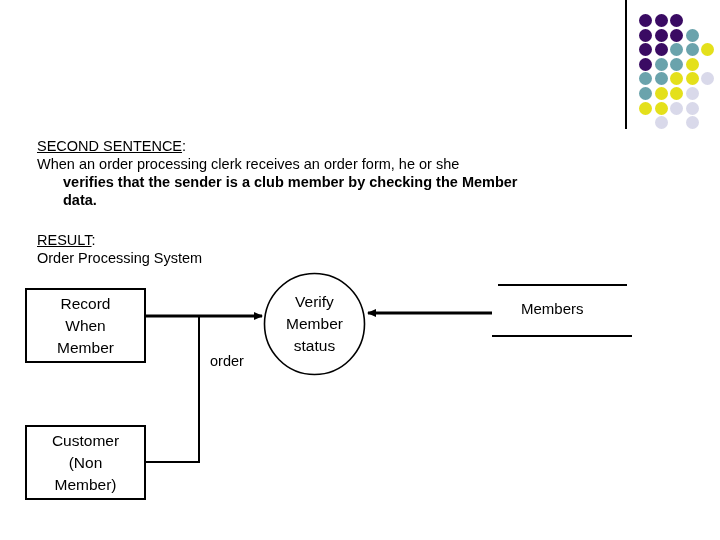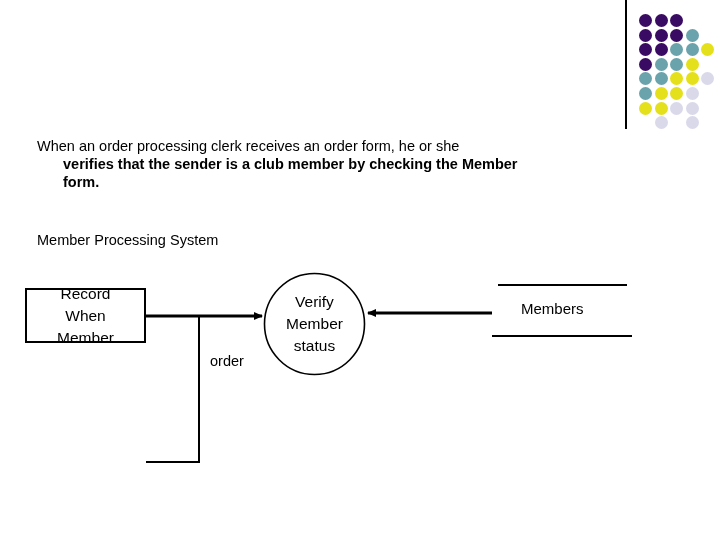--- a/index.html
+++ b/index.html
@@ -87,21 +87,21 @@
     box-sizing: border-box;
     display: flex;
     flex-direction: column;
     align-items: center;
     justify-content: center;
     font-size: 15.5px;
     line-height: 22px;
     color: #000;
     text-align: center;
   }
-  #box-record { left: 25px; top: 288px; width: 121px; height: 55px; }
+  #box-record { left: 25px; top: 288px; width: 121px; height: 75px; }
   #box-customer { left: 25px; top: 425px; width: 121px; height: 75px; }
 
   .ellipse-wrap {
     position: absolute;
     left: 263px;
     top: 272px;
     width: 103px;
     height: 104px;
   }
   .ellipse-label {
@@ -164,37 +164,44 @@
       <div class="dot" style="left: 639px; top: 101.6px; background: rgb(228, 224, 27);"></div>
       <div class="dot" style="left: 654.6px; top: 101.6px; background: rgb(228, 224, 27);"></div>
       <div class="dot" style="left: 670.2px; top: 101.6px; background: rgb(217, 217, 234);"></div>
       <div class="dot" style="left: 685.8px; top: 101.6px; background: rgb(217, 217, 234);"></div>
       <div class="dot" style="left: 654.6px; top: 116.2px; background: rgb(217, 217, 234);"></div>
       <div class="dot" style="left: 685.8px; top: 116.2px; background: rgb(217, 217, 234);"></div>
     </div>
 
 
   <div class="body-block" id="sec-sentence">
+    <div><span class="lbl-underline">SECOND SENTENCE</span><span>:</span></div>
     <div class="para">
       <span>When an order processing clerk receives an order form, he or she</span>
       <span class="cont">verifies that the sender is a club member by checking the Member</span>
-      <span class="cont">form.</span>
+      <span class="cont">data.</span>
     </div>
   </div>
 
   <div class="body-block" id="result-block">
-    <div>Member Processing System</div>
+    <div><span class="lbl-underline">RESULT</span><span>:</span></div>
+    <div>Order Processing System</div>
   </div>
 
   <div class="node-box" id="box-record">
     <span>Record</span>
     <span>When</span>
     <span>Member</span>
   </div>
 
+  <div class="node-box" id="box-customer">
+    <span>Customer</span>
+    <span>(Non</span>
+    <span>Member)</span>
+  </div>
 
   <div class="ellipse-wrap">
     <svg width="103" height="104" viewBox="0 0 103 104">
       <ellipse cx="51.5" cy="52" rx="50" ry="50.5" fill="#ffffff" stroke="#000000" stroke-width="1.6"></ellipse>
     </svg>
     <div class="ellipse-label">
       <span>Verify</span>
       <span>Member</span>
       <span>status</span>
     </div>

